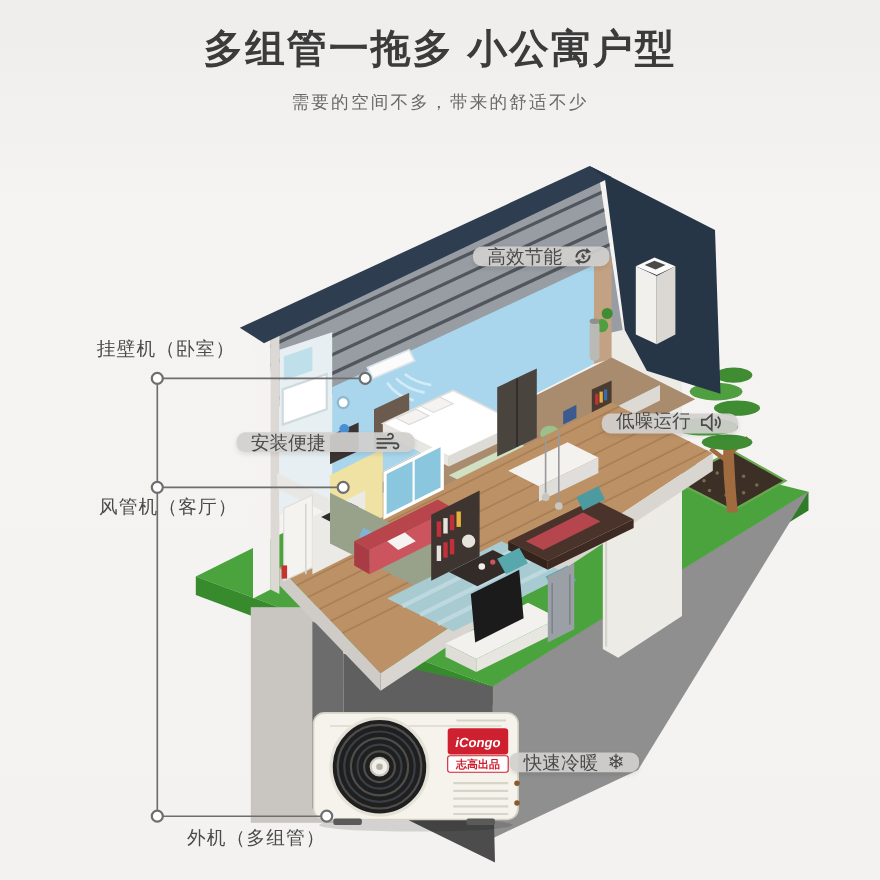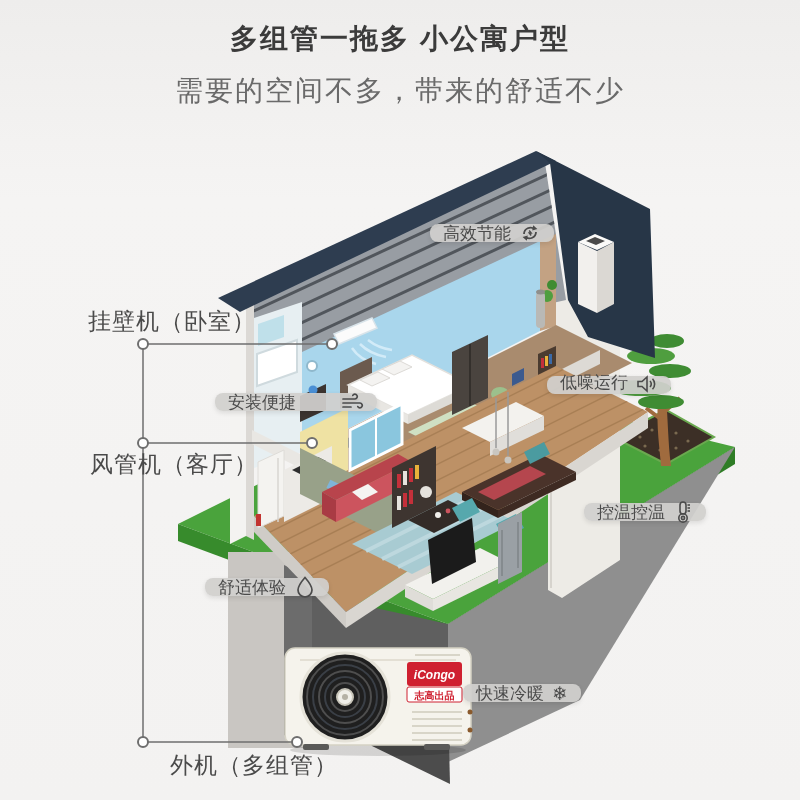--- a/index.html
+++ b/index.html
@@ -1,28 +1,28 @@
 <!DOCTYPE html>
 <html><head>
 <meta charset="utf-8">
 <style>
   html,body{margin:0;padding:0;}
   body{width:800px;height:800px;overflow:hidden;font-family:"Liberation Sans","DejaVu Sans",sans-serif;}
   .page{position:relative;width:800px;height:800px;background:linear-gradient(180deg,#eeedec 0%,#f5f4f3 25%,#f3f2f1 100%);}
   .header{position:absolute;top:0;left:0;width:100%;text-align:center;}
-  .title{margin:0;padding-top:20px;font-size:28px;font-weight:600;color:#3b3b3b;letter-spacing:2px;}
-  .subtitle{margin:0;margin-top:14px;font-size:28px;color:#6a6a6a;letter-spacing:2px;}
+  .title{margin:0;padding-top:20px;font-size:36px;font-weight:600;color:#3b3b3b;letter-spacing:2px;}
+  .subtitle{margin:0;margin-top:14px;font-size:16px;color:#6a6a6a;letter-spacing:2px;}
   .scene{position:absolute;inset:0;}
   svg.art{position:absolute;top:0;left:0;}
   .badge{position:absolute;display:flex;align-items:center;gap:8px;height:18px;padding:0 13px;
          background:rgba(209,208,206,0.93);border-radius:8px;color:#4b4b4b;font-size:17px;
          box-shadow:0 2px 5px rgba(0,0,0,0.10);white-space:nowrap;z-index:6;}
   .badge .bicon{display:flex;align-items:center;justify-content:center;}
   .badge .glyph{font-size:19px;line-height:1;color:#4b4b4b;}
-  .unit-label{position:absolute;font-size:23px;color:#4a4a4a;letter-spacing:1px;z-index:6;white-space:nowrap;}
+  .unit-label{position:absolute;font-size:17px;color:#4a4a4a;letter-spacing:1px;z-index:6;white-space:nowrap;}
   .lines{z-index:5;}
 </style>
 </head>
 <body>
 
 <div class="page">
 
   <div class="header">
     <h1 class="title">多组管一拖多 小公寓户型</h1>
     <p class="subtitle">需要的空间不多，带来的舒适不少</p>
@@ -336,42 +336,21 @@
       <span>安装便捷</span>
       <span class="bicon">
         <svg width="24" height="20" viewBox="0 0 24 20" fill="none" stroke="#4b4b4b" stroke-width="1.7" stroke-linecap="round">
           <path d="M3,7 h12 a2.4,2.4 0 1 0 -2.2,-3.6"></path>
           <path d="M3,11 h17 a2.4,2.4 0 1 1 -2.2,3.6"></path>
           <path d="M3,15 h8"></path>
         </svg>
       </span>
     </div>
 
-    <div class="badge" style="left:584px;top:503px;">
-      <span>控温控温</span>
-      <span class="bicon">
-        <svg width="20" height="24" viewBox="0 0 20 24" fill="none" stroke="#4b4b4b" stroke-width="1.6">
-          <rect x="7" y="2" width="6" height="12" rx="3"></rect>
-          <circle cx="10" cy="18" r="4.2"></circle>
-          <circle cx="10" cy="18" r="1.6"></circle>
-          <line x1="14.5" y1="5" x2="17" y2="5"></line>
-          <line x1="14.5" y1="8" x2="17" y2="8"></line>
-          <line x1="14.5" y1="11" x2="17" y2="11"></line>
-        </svg>
-      </span>
-    </div>
-
-    <div class="badge" style="left:205px;top:578px;">
-      <span>舒适体验</span>
-      <span class="bicon">
-        <svg width="22" height="24" viewBox="0 0 22 24" fill="none" stroke="#4b4b4b" stroke-width="1.7">
-          <path d="M11,2.5 C11,2.5 4,10.5 4,15 a7,7 0 0 0 14,0 C18,10.5 11,2.5 11,2.5 Z"></path>
-        </svg>
-      </span>
-    </div>
+
 
     <div class="badge" style="left:463px;top:684px;justify-content:space-between;">
       <span>快速冷暖</span>
       <span class="glyph">❄</span>
     </div>
 
   </div>
 </div>
 
 </body></html>

